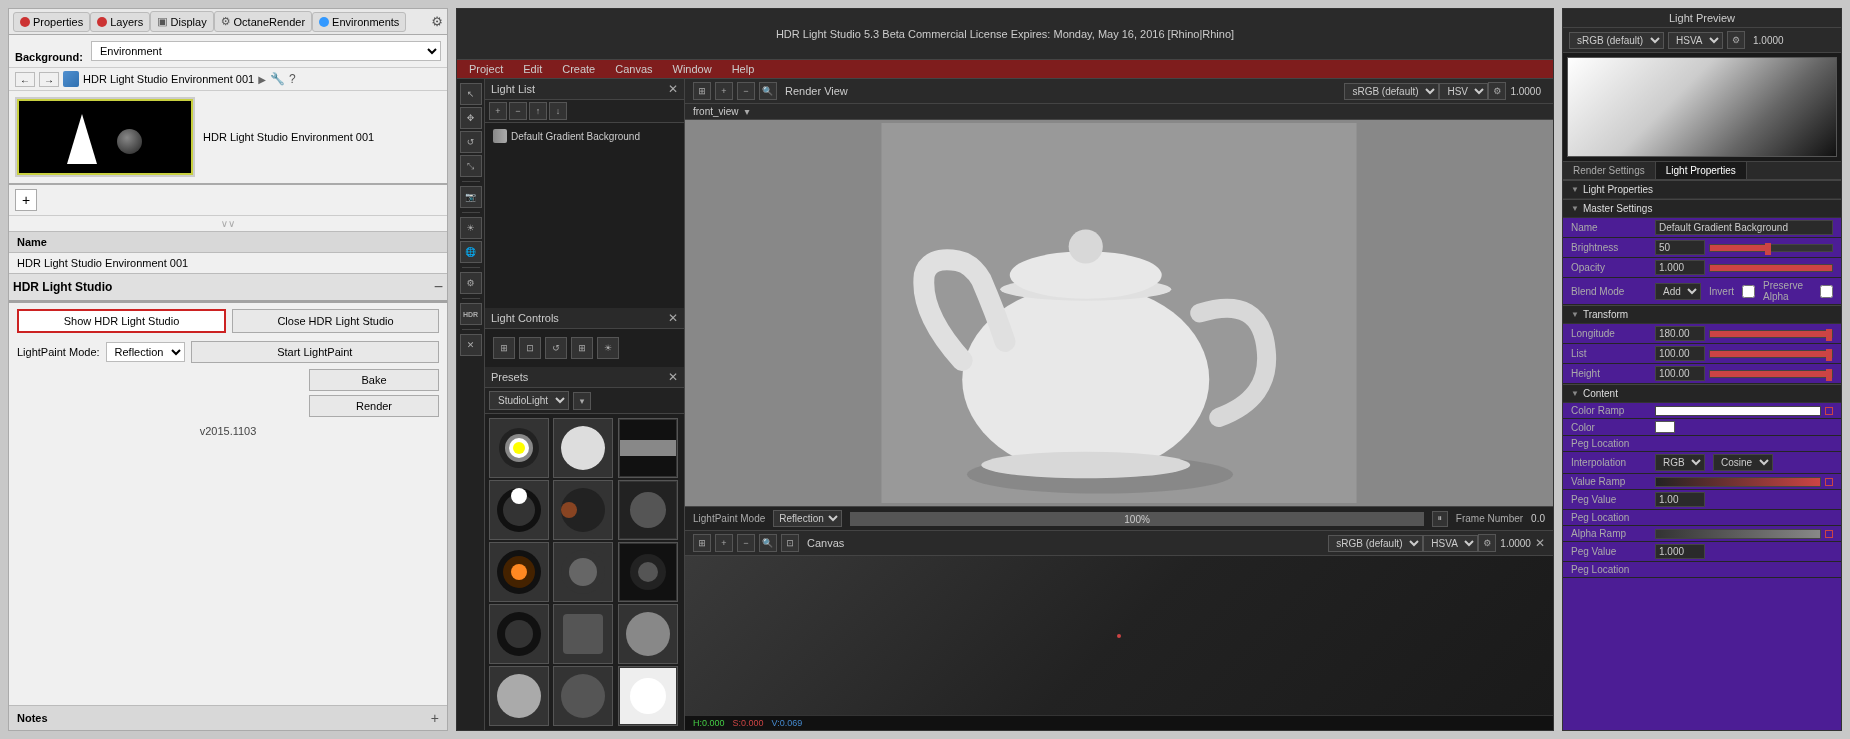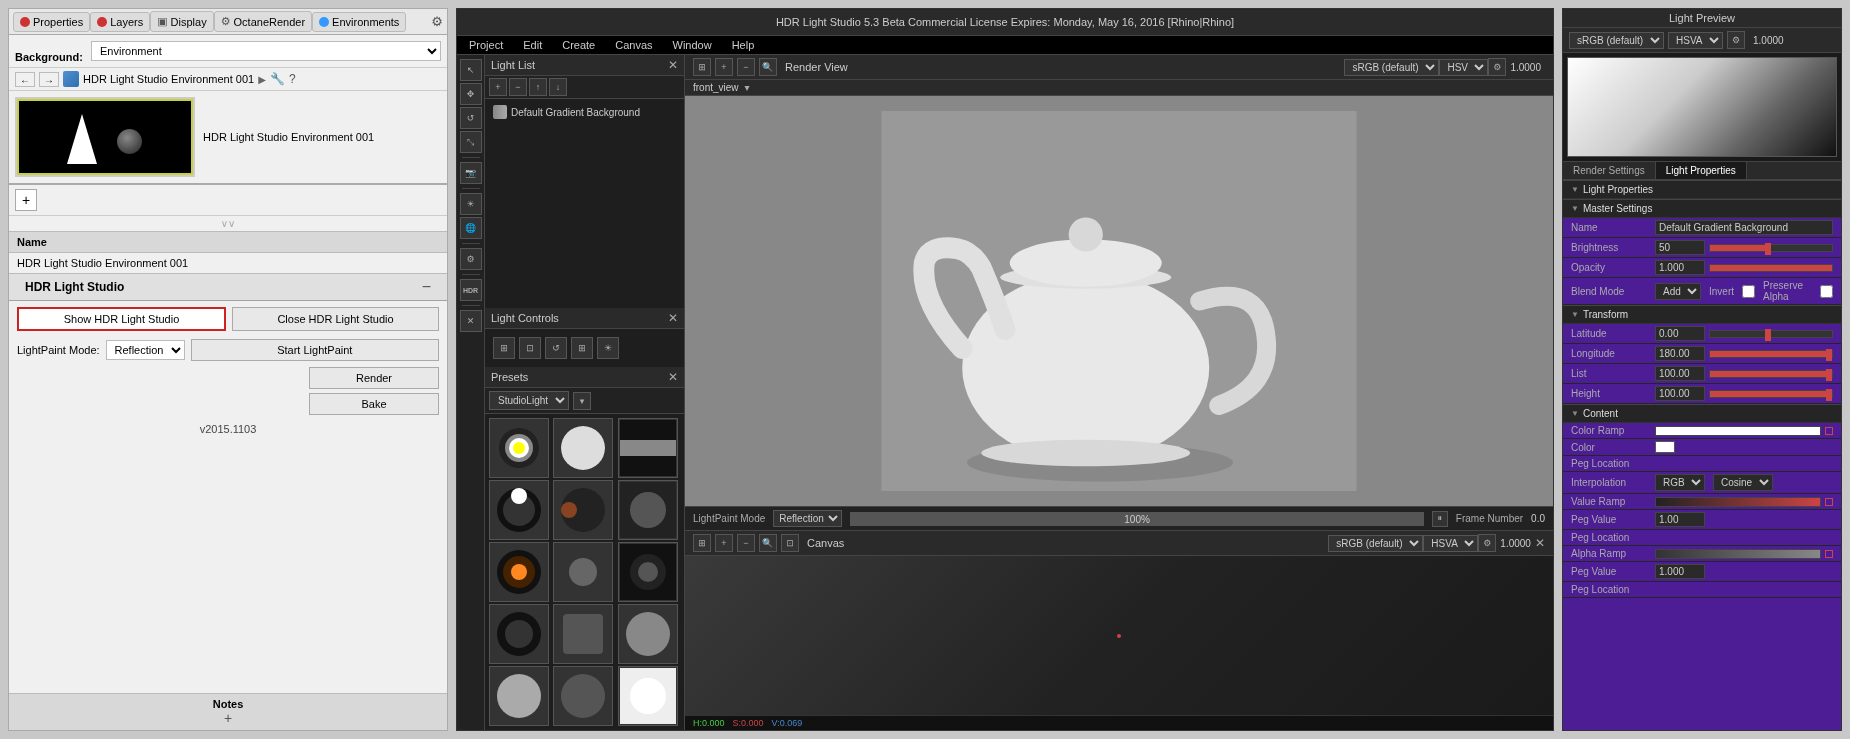--- a/index.html
+++ b/index.html
@@ -183,23 +183,23 @@
 
     .hdr-studio-section {
       padding: 0;
     }
 
     .hdr-studio-header {
       display: flex;
       align-items: center;
       justify-content: space-between;
       background: #e0e0e0;
-      padding: 4px 16px;
+      padding: 4px 4px;
       border-top: 1px solid #bbb;
-      border-bottom: 1px solid #a3a3a3;
+      border-bottom: 3px solid #a3a3a3;
     }
 
     .hdr-studio-title {
       font-weight: bold;
       font-size: 12px;
     }
 
     .minus-btn {
       background: none;
       border: none;
@@ -282,21 +282,20 @@
     }
 
     .notes-bar {
       display: flex;
       align-items: center;
       justify-content: space-between;
       background: #d8d8d8;
       padding: 4px 8px;
       border-top: 1px solid #bbb;
       margin-top: auto;
-      flex-direction: column;
     }
 
     .notes-label { font-weight: bold; }
 
     .notes-plus {
       cursor: pointer;
       font-size: 14px;
       color: #555;
     }
 
@@ -308,28 +307,28 @@
       display: flex;
       flex-direction: column;
       min-height: 0;
     }
 
     .main-title-bar {
       background: #2a2a2a;
       color: #ccc;
       font-size: 11px;
       text-align: center;
-      padding: 7px;
+      padding: 19px;
       border-bottom: 1px solid #444;
     }
 
     .main-menu-bar {
       display: flex;
       gap: 12px;
-      background: #000000;
+      background: #7f1d1d;
       padding: 2px 8px;
       border-bottom: 1px solid #444;
       color: #ccc;
       font-size: 11px;
     }
 
     .menu-item {
       cursor: pointer;
       padding: 1px 4px;
     }
@@ -892,24 +891,24 @@
       <button class="close-hdr-btn">Close HDR Light Studio</button>
     </div>
     <div class="lightpaint-row">
       <span class="lightpaint-label">LightPaint Mode:</span>
       <select class="lightpaint-select">
         <option>Reflection</option>
       </select>
       <button class="start-btn">Start LightPaint</button>
     </div>
     <div class="action-row">
+      <button class="bake-btn">Bake</button>
+    </div>
+    <div class="action-row">
       <button class="render-btn">Render</button>
-    </div>
-    <div class="action-row">
-      <button class="bake-btn">Bake</button>
     </div>
   </div>
 
   <div class="version-row">v2015.1103</div>
 
   <div class="notes-bar">
     <span class="notes-label">Notes</span>
     <span class="notes-plus">+</span>
   </div>
 </div>
@@ -1267,27 +1266,20 @@
       <input type="checkbox" class="rp-checkbox" style="">
       <span style="color:#aaa;font-size:10px;margin:0 4px;">Preserve Alpha</span>
       <input type="checkbox" class="rp-checkbox" style="">
     </div>
 
     <div class="rp-section-header">
       <span class="rp-triangle">▼</span>
       <span>Transform</span>
     </div>
 
-    <div class="rp-row">
-      <span class="rp-label">Latitude</span>
-      <input type="text" class="rp-value-input" value="0.00" style="">
-      <div class="rp-slider">
-        <div class="rp-slider-marker" style="right:50%;background:#cc4444;"></div>
-      </div>
-    </div>
 
     <div class="rp-row">
       <span class="rp-label">Longitude</span>
       <input type="text" class="rp-value-input" value="180.00" style="">
       <div class="rp-slider">
         <div class="rp-slider-fill" style="width:100%;"></div>
         <div class="rp-slider-marker"></div>
       </div>
     </div>
 

